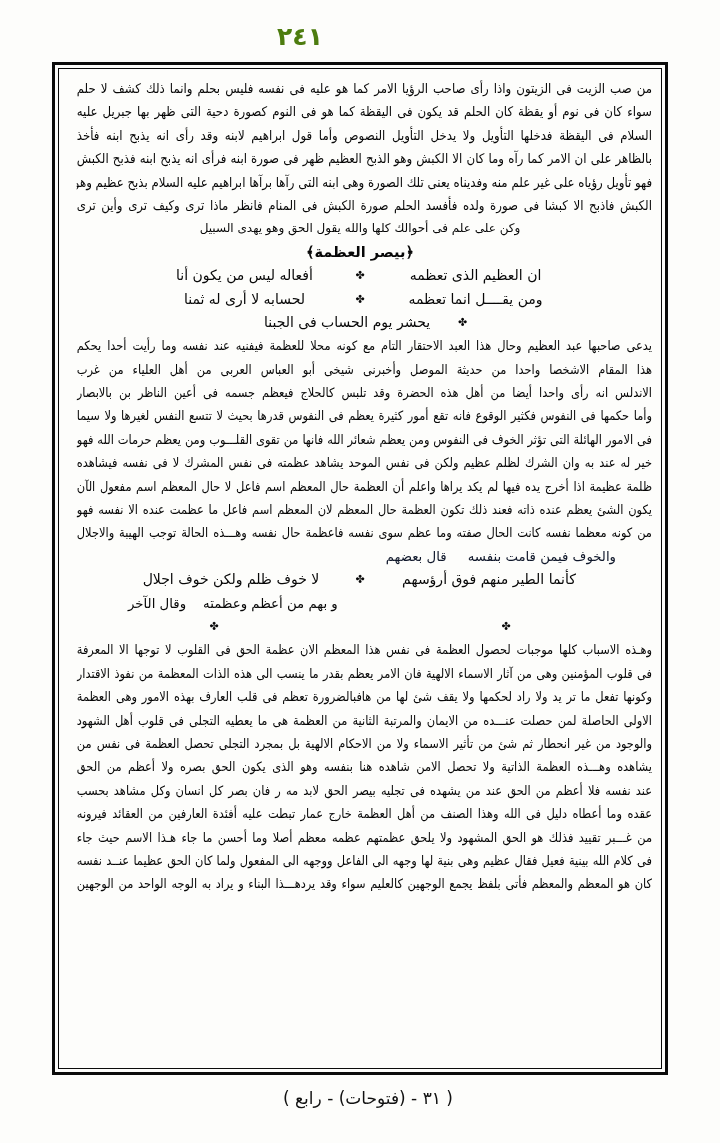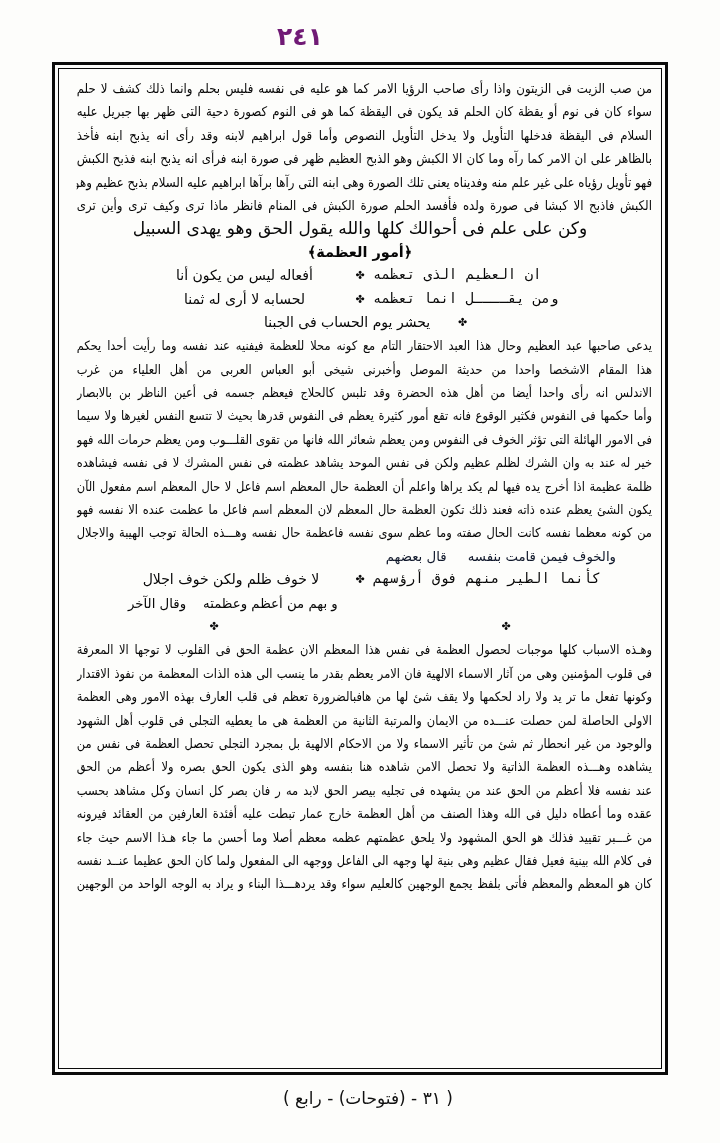--- a/index.html
+++ b/index.html
@@ -26,21 +26,21 @@
     top: 22px;
     left: 0;
     width: 720px;
     text-align: center;
     padding-right: 120px;
     box-sizing: border-box;
     font-family: "DejaVu Sans", sans-serif;
     font-size: 25px;
     font-weight: bold;
     letter-spacing: 1px;
-    color: #701a75;
+    color: #4d7c0f;
   }
 
   
   .frame {
     position: absolute;
     top: 62px;
     left: 52px;
     width: 616px;
     height: 1013px;
     box-sizing: border-box;
@@ -120,22 +120,21 @@
     font-size: 14px;
     color: #070707;
     letter-spacing: -0.1px;
     text-align-last: auto;
   }
   .verse .hemi {
     white-space: nowrap;
   }
   .verse .hemi.first {
     width: 205px;
-    text-align: left;
-    font-family: Liberation Mono, monospace;
+    text-align: center;
   }
   .verse .hemi.second {
     width: 205px;
     text-align: center;
   }
   .verse .floret {
     width: 26px;
     text-align: center;
     font-size: 11px;
     color: #070707;
@@ -146,21 +145,21 @@
   
   .verse.triple .hemi.first { width: 150px; }
   .verse.triple .hemi.second { width: 150px; }
   .verse.triple .hemi.third { width: 150px; text-align: center; white-space: nowrap; }
 
   
   .short-center {
     display: block;
     height: 23.4px;
     line-height: 23.4px;
-    font-size: 17px;
+    font-size: 12px;
     color: #070707;
     text-align: center;
     text-align-last: center;
     letter-spacing: -0.3px;
   }
   .short-right {
     display: block;
     height: 23.4px;
     line-height: 23.4px;
     font-size: 13.3px;
@@ -210,21 +209,21 @@
       <div class="textblock">
 
         <div class="line">من صب الزيت فى الزيتون واذا رأى صاحب الرؤيا الامر كما هو عليه فى نفسه فليس بحلم وانما ذلك كشف لا حلم</div>
         <div class="line">سواء كان فى نوم أو يقظة كان الحلم قد يكون فى اليقظة كما هو فى النوم كصورة دحية التى ظهر بها جبريل عليه</div>
         <div class="line">السلام فى اليقظة فدخلها التأويل ولا يدخل التأويل النصوص وأما قول ابراهيم لابنه وقد رأى انه يذبح ابنه فأخذ</div>
         <div class="line">بالظاهر على ان الامر كما رآه وما كان الا الكبش وهو الذبح العظيم ظهر فى صورة ابنه فرأى انه يذبح ابنه فذبح الكبش</div>
         <div class="line">فهو تأويل رؤياه على غير علم منه وفديناه يعنى تلك الصورة وهى ابنه التى رآها برآها ابراهيم عليه السلام بذبح عظيم وهو</div>
         <div class="line">الكبش فاذبح الا كبشا فى صورة ولده فأفسد الحلم صورة الكبش فى المنام فانظر ماذا ترى وكيف ترى وأين ترى</div>
         <div class="short-center">وكن على علم فى أحوالك كلها والله يقول الحق وهو يهدى السبيل</div>
 
-        <div class="heading">﴿أمور العظمة﴾</div>
+        <div class="heading">﴿بيصر العظمة﴾</div>
 
         <div class="verse">
           <span class="hemi first">ان العظيم الذى تعظمه</span>
           <span class="floret">✤</span>
           <span class="hemi second">أفعاله ليس من يكون أنا</span>
         </div>
         <div class="verse">
           <span class="hemi first">ومن يقــــل انما تعظمه</span>
           <span class="floret">✤</span>
           <span class="hemi second">لحسابه لا أرى له ثمنا</span>

